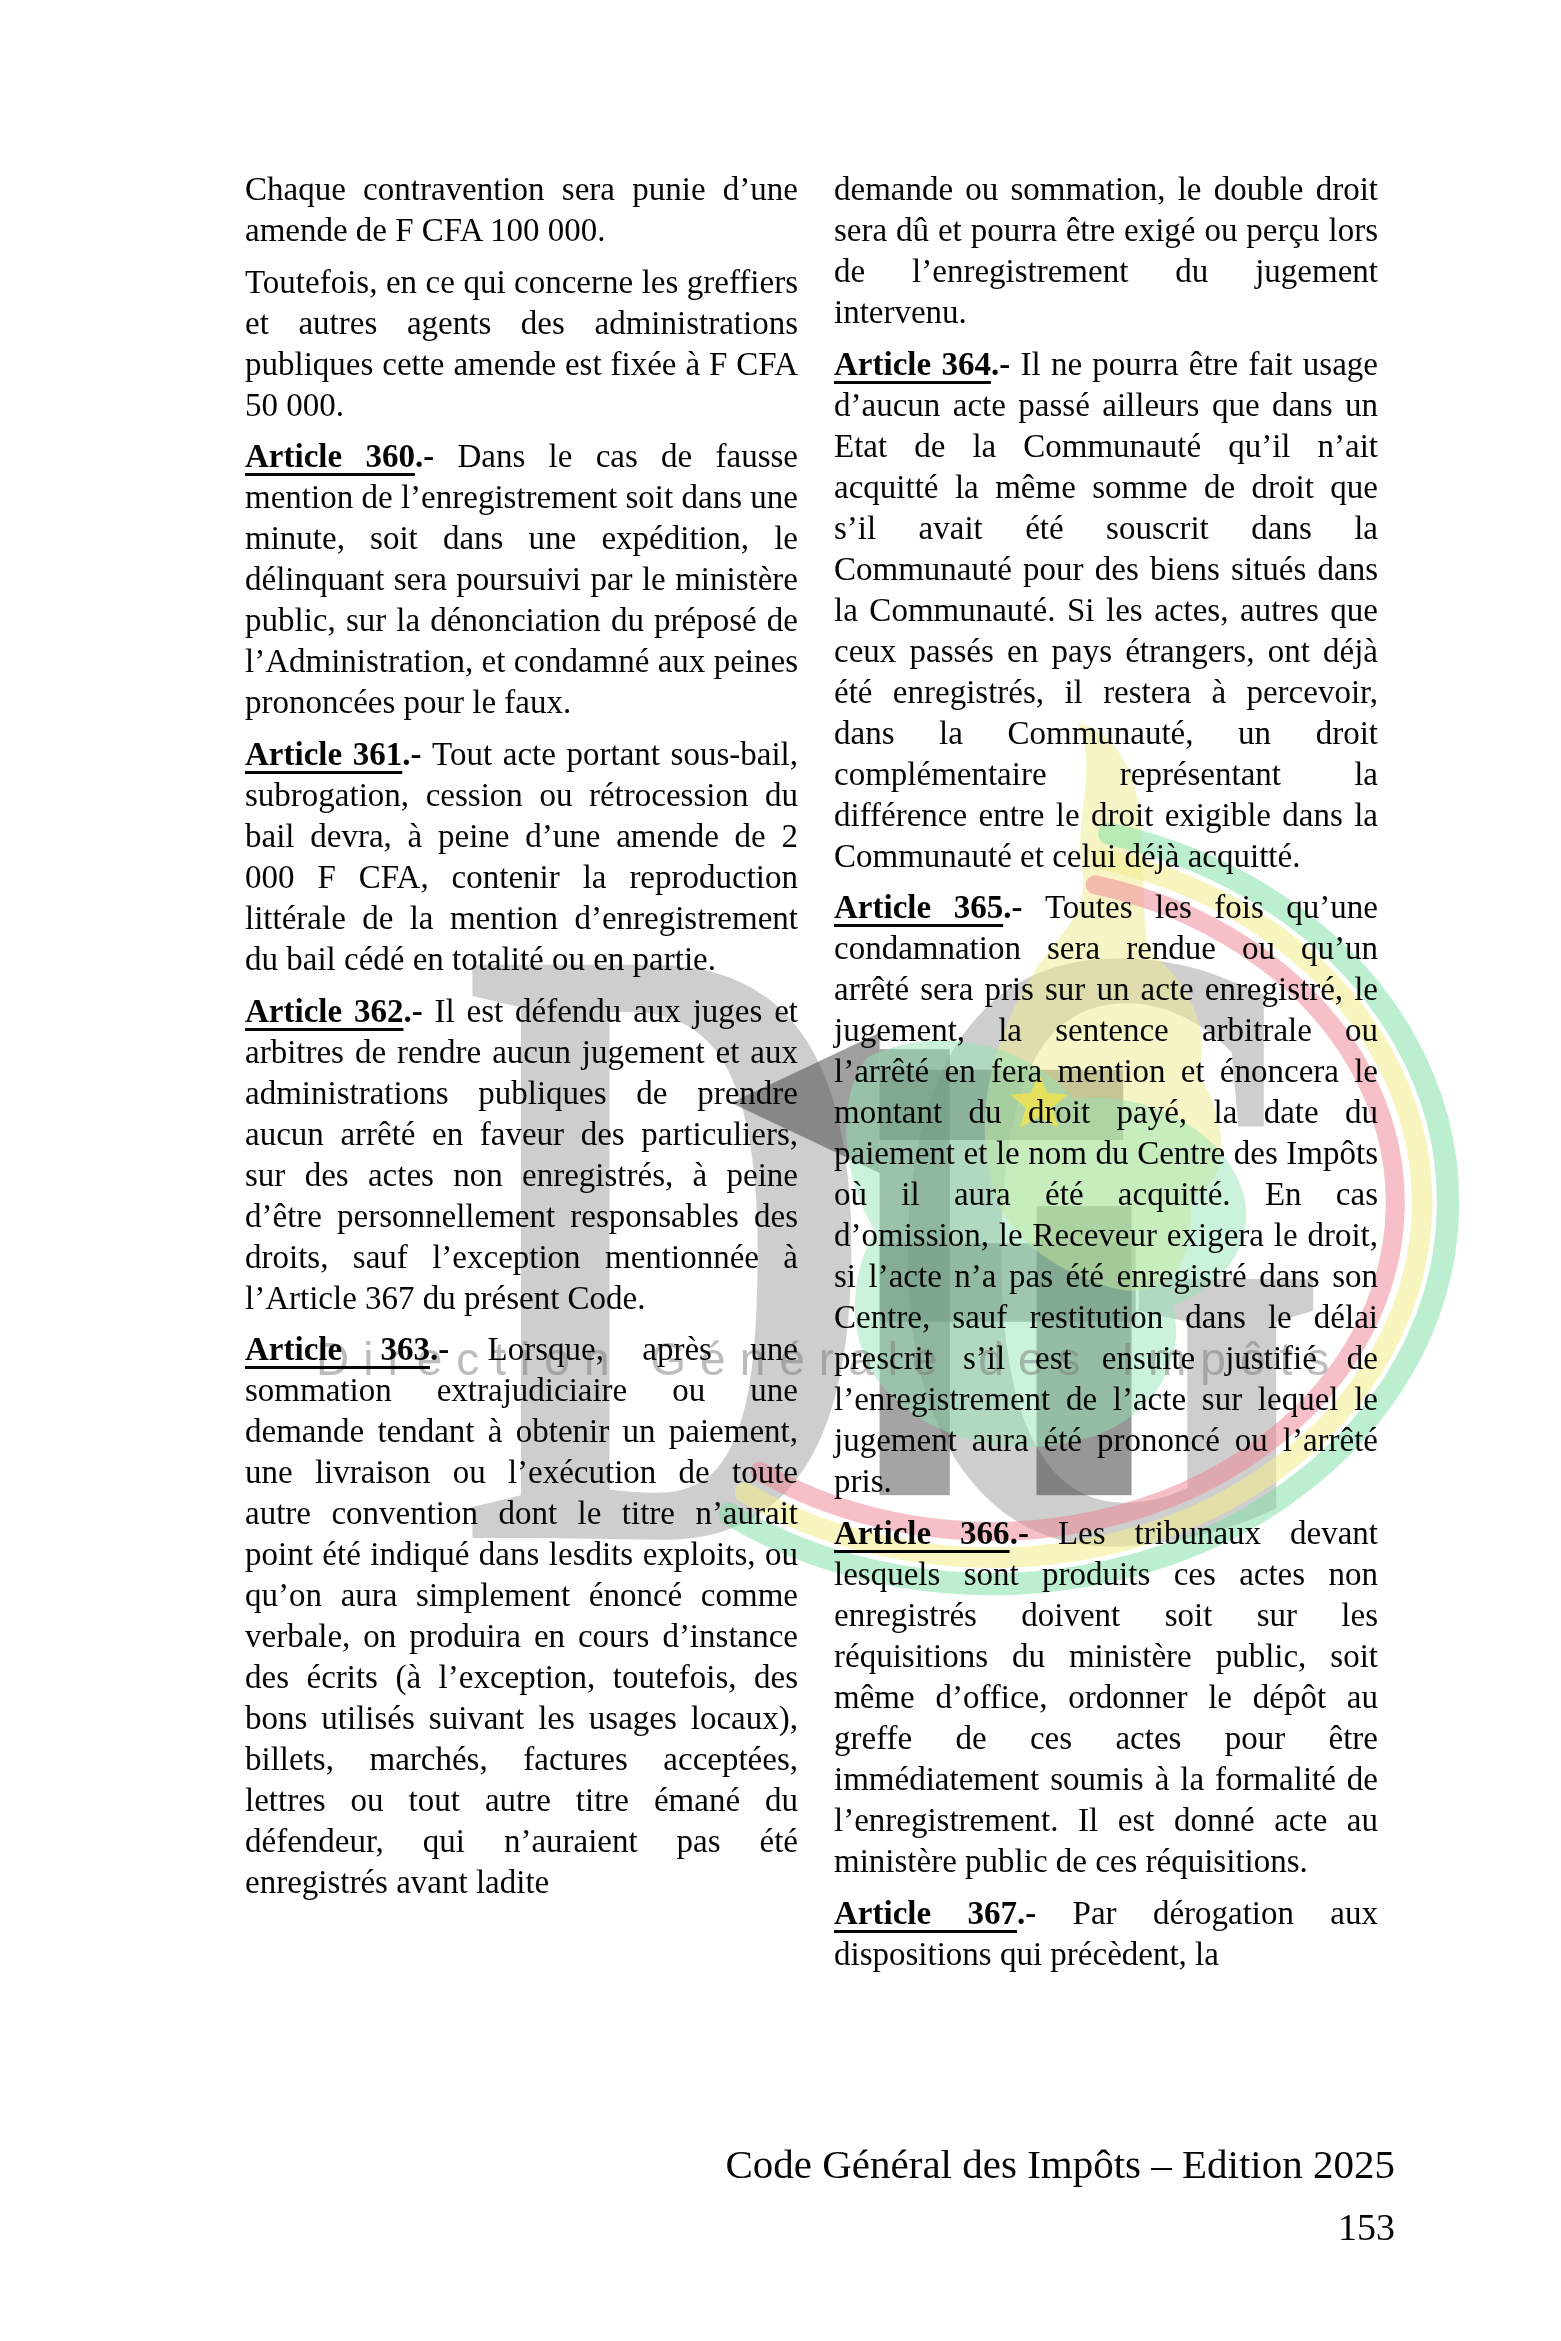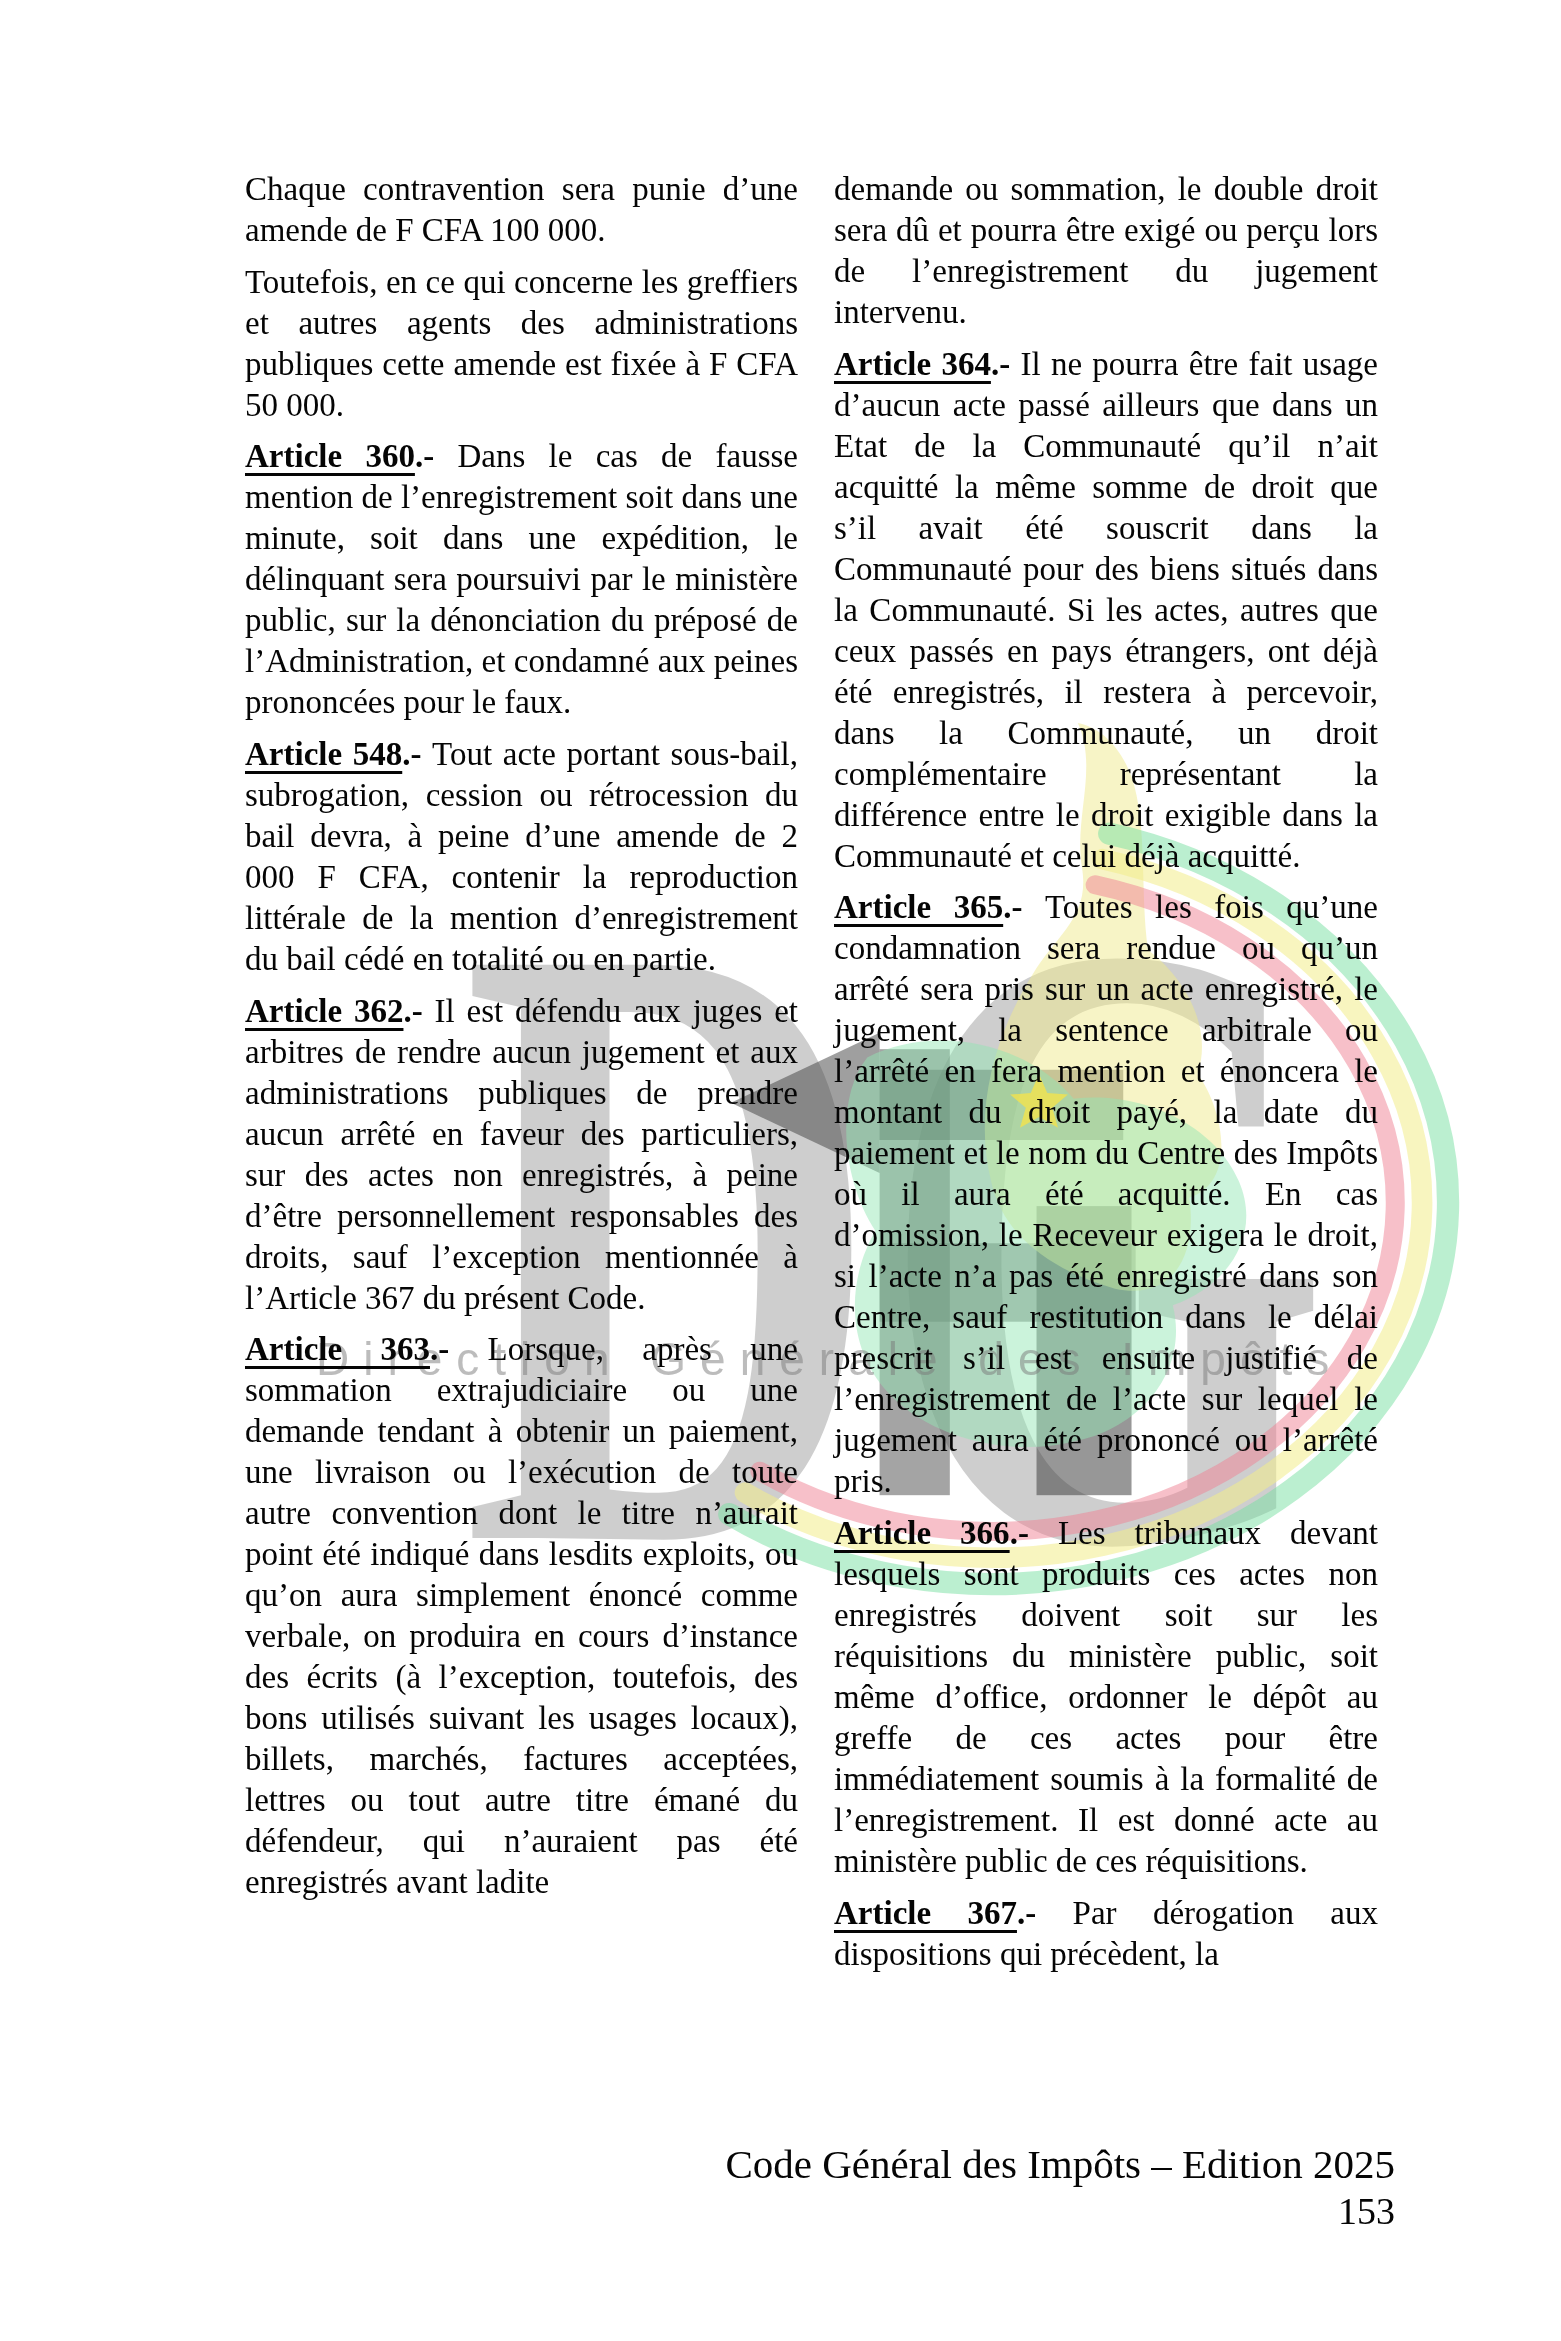--- a/index.html
+++ b/index.html
@@ -32,21 +32,21 @@
   .art{
     font-weight:700;
     text-decoration:underline;
     text-decoration-thickness:3.3px;
     text-underline-offset:5.8px;
   }
   .dash{font-weight:700;white-space:pre;}
   
   .footer{position:absolute;left:228px;top:2140px;width:1167px;text-align:right;z-index:1;}
   .footer-line{font-size:41px;line-height:48px;}
-  .page-num{font-size:38px;line-height:45px;margin-top:1px;}
+  .page-num{font-size:38px;line-height:45px;margin-top:17px;}
 </style>
 </head>
 <body>
 
 <div class="page">
 
   <div class="watermark">
     <svg width="1561" height="2342" viewBox="0 0 1890 2835" xmlns="http://www.w3.org/2000/svg">
 
       <text x="848" y="1862" transform="scale(0.66,1)" font-family="Liberation Serif, serif" font-weight="700" font-size="1060" fill="#8a8a8a" fill-opacity="0.42">DG</text>
@@ -75,21 +75,21 @@
       <path d="M1326,1071 A488,398 0 1 1 920,1781" fill="none" stroke="#f08293" stroke-opacity="0.5" stroke-width="23" stroke-linecap="round"></path>
     </svg>
     <div class="wm-line wm-line1">Direction Générale des Impôts</div>
   </div>
 
   <div class="text-block">
     <div class="col col-left">
       <p class="para"><span>Chaque contravention sera punie d’une amende de F CFA 100 000.</span></p>
       <p class="para"><span>Toutefois, en ce qui concerne les greffiers et autres agents des administrations publiques cette amende est fixée à F CFA 50 000.</span></p>
       <p class="para"><span class="art">Article 360</span><span class="dash">.- </span><span>Dans le cas de fausse mention de l’enregistrement soit dans une minute, soit dans une expédition, le délinquant sera poursuivi par le ministère public, sur la dénonciation du préposé de l’Administration, et condamné aux peines prononcées pour le faux.</span></p>
-      <p class="para"><span class="art">Article 548</span><span class="dash">.- </span><span>Tout acte portant sous-bail, subrogation, cession ou rétrocession du bail devra, à peine d’une amende de 2 000 F CFA, contenir la reproduction littérale de la mention d’enregistrement du bail cédé en totalité ou en partie.</span></p>
+      <p class="para"><span class="art">Article 361</span><span class="dash">.- </span><span>Tout acte portant sous-bail, subrogation, cession ou rétrocession du bail devra, à peine d’une amende de 2 000 F CFA, contenir la reproduction littérale de la mention d’enregistrement du bail cédé en totalité ou en partie.</span></p>
       <p class="para"><span class="art">Article 362</span><span class="dash">.- </span><span>Il est défendu aux juges et arbitres de rendre aucun jugement et aux administrations publiques de prendre aucun arrêté en faveur des particuliers, sur des actes non enregistrés, à peine d’être personnellement responsables des droits, sauf l’exception mentionnée à l’Article 367 du présent Code.</span></p>
       <p class="para"><span class="art">Article 363</span><span class="dash">.- </span><span>Lorsque, après une sommation extrajudiciaire ou une demande tendant à obtenir un paiement, une livraison ou l’exécution de toute autre convention dont le titre n’aurait point été indiqué dans lesdits exploits, ou qu’on aura simplement énoncé comme verbale, on produira en cours d’instance des écrits (à l’exception, toutefois, des bons utilisés suivant les usages locaux), billets, marchés, factures acceptées, lettres ou tout autre titre émané du défendeur, qui n’auraient pas été enregistrés avant ladite</span></p>
     </div>
     <div class="col col-right">
       <p class="para"><span>demande ou sommation, le double droit sera dû et pourra être exigé ou perçu lors de l’enregistrement du jugement intervenu.</span></p>
       <p class="para"><span class="art">Article 364</span><span class="dash">.- </span><span>Il ne pourra être fait usage d’aucun acte passé ailleurs que dans un Etat de la Communauté qu’il n’ait acquitté la même somme de droit que s’il avait été souscrit dans la Communauté pour des biens situés dans la Communauté. Si les actes, autres que ceux passés en pays étrangers, ont déjà été enregistrés, il restera à percevoir, dans la Communauté, un droit complémentaire représentant la différence entre le droit exigible dans la Communauté et celui déjà acquitté.</span></p>
       <p class="para"><span class="art">Article 365</span><span class="dash">.- </span><span>Toutes les fois qu’une condamnation sera rendue ou qu’un arrêté sera pris sur un acte enregistré, le jugement, la sentence arbitrale ou l’arrêté en fera mention et énoncera le montant du droit payé, la date du paiement et le nom du Centre des Impôts où il aura été acquitté. En cas d’omission, le Receveur exigera le droit, si l’acte n’a pas été enregistré dans son Centre, sauf restitution dans le délai prescrit s’il est ensuite justifié de l’enregistrement de l’acte sur lequel le jugement aura été prononcé ou l’arrêté pris.</span></p>
       <p class="para"><span class="art">Article 366</span><span class="dash">.- </span><span>Les tribunaux devant lesquels sont produits ces actes non enregistrés doivent soit sur les réquisitions du ministère public, soit même d’office, ordonner le dépôt au greffe de ces actes pour être immédiatement soumis à la formalité de l’enregistrement. Il est donné acte au ministère public de ces réquisitions.</span></p>
       <p class="para"><span class="art">Article 367</span><span class="dash">.- </span><span>Par dérogation aux dispositions qui précèdent, la</span></p>
     </div>

